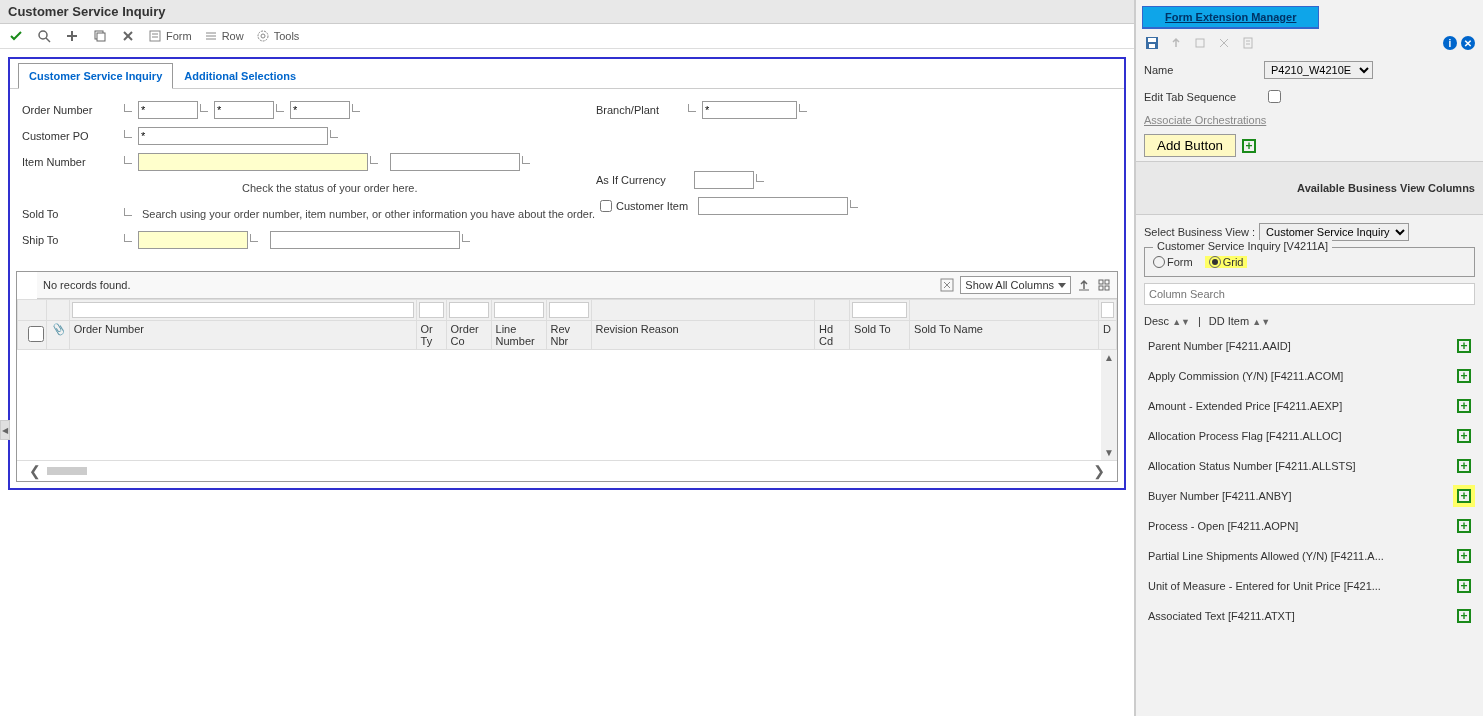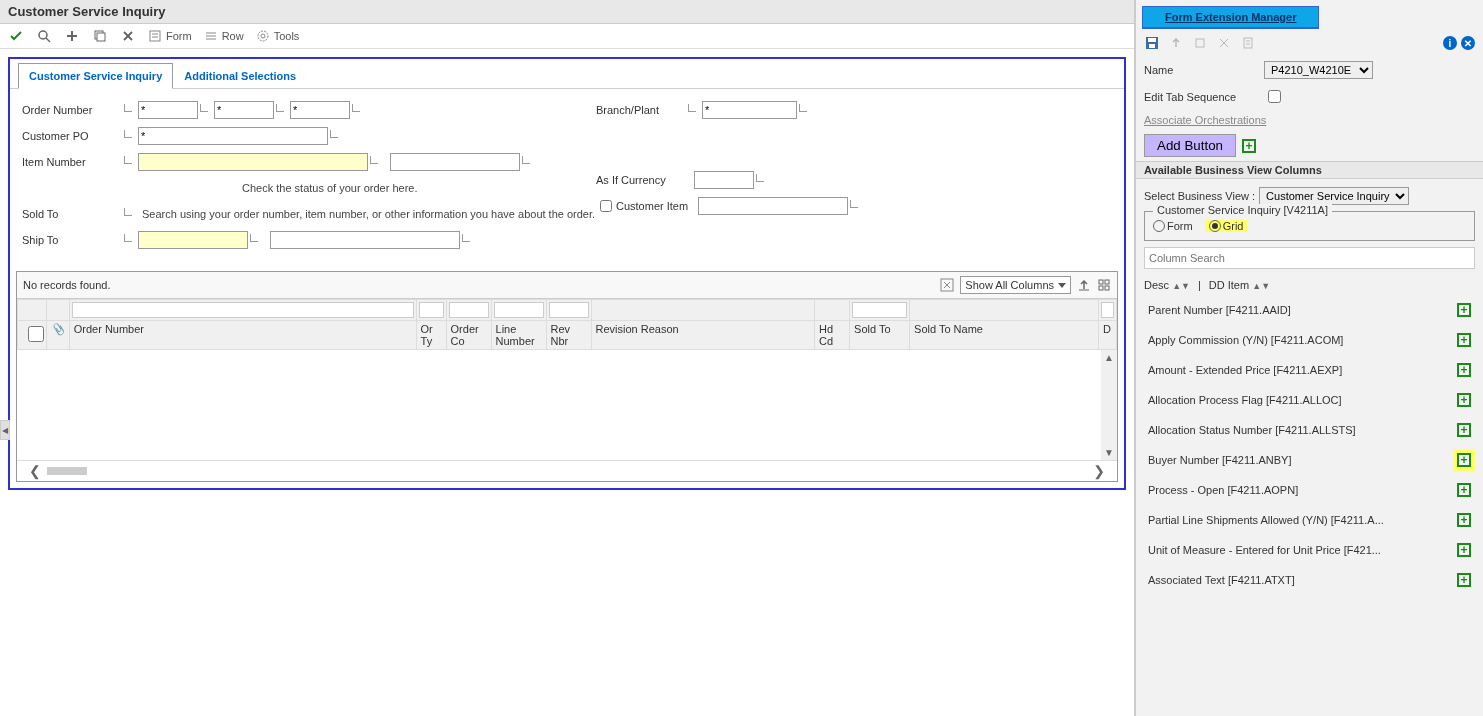--- a/index.html
+++ b/index.html
@@ -27,21 +27,21 @@
 .input-lg { width: 230px; height: 18px; border: 1px solid #999; padding: 0 2px; font-size: 11px; }
 .input-xl { width: 95px; height: 18px; border: 1px solid #999; padding: 0 2px; font-size: 11px; }
 .vis-assist { display: inline-block; width: 8px; height: 8px; border-left: 1px solid #999; border-bottom: 1px solid #999; margin: 0 6px 0 2px; transform: translateY(-2px); }
 .form-cols { display: flex; gap: 20px; }
 .col-left { flex: 0 0 auto; }
 .col-right { flex: 0 0 auto; }
 .hint-text { color: #444; padding: 4px 0; }
 .chk { width: 12px; height: 12px; margin-right: 4px; }
 
 .grid-wrapper { border: 2px solid #3030d0; margin: 8px; background: #fff; }
-.grid-header { display: flex; align-items: center; padding: 4px 6px; border-bottom: 1px solid #ccc; background: #f8f8f8; }
+.grid-header { display: flex; align-items: center; padding: 4px 6px; border-bottom: 1px solid #ccc; background: #f8f8f8; margin-left: 20px; }
 .grid-status { flex: 1; color: #333; }
 .grid-controls { display: flex; align-items: center; gap: 6px; }
 .dropdown-btn { border: 1px solid #999; background: #fff; padding: 2px 4px; display: inline-flex; align-items: center; gap: 4px; cursor: pointer; }
 .caret-down { width: 0; height: 0; border-left: 4px solid transparent; border-right: 4px solid transparent; border-top: 5px solid #555; }
 .grid-icon { width: 14px; height: 14px; cursor: pointer; }
 
 .grid-table { width: 100%; border-collapse: collapse; }
 .grid-table th { background: #f0f0f0; border: 1px solid #ddd; padding: 2px 4px; font-weight: normal; color: #333; text-align: left; vertical-align: top; font-size: 11px; }
 .grid-table th.filter-row { padding: 2px; }
 .grid-table th input { width: 100%; height: 16px; border: 1px solid #ccc; font-size: 10px; }
@@ -60,24 +60,24 @@
 .fem-toolbar { display: flex; align-items: center; padding: 6px 8px; gap: 8px; }
 .fem-icon { width: 16px; height: 16px; cursor: pointer; display: inline-flex; align-items: center; justify-content: center; }
 .fem-toolbar-right { margin-left: auto; display: flex; gap: 4px; }
 .info-circle { width: 14px; height: 14px; border-radius: 50%; background: #0066cc; color: #fff; font-size: 10px; font-weight: bold; display: inline-flex; align-items: center; justify-content: center; cursor: pointer; }
 .close-circle { width: 14px; height: 14px; border-radius: 50%; background: #0066cc; color: #fff; font-size: 10px; font-weight: bold; display: inline-flex; align-items: center; justify-content: center; cursor: pointer; }
 
 .fem-row { display: flex; align-items: center; padding: 4px 8px; }
 .fem-label { width: 120px; color: #333; }
 .fem-select { border: 1px solid #999; padding: 1px 2px; font-size: 11px; }
 .fem-link { color: #888; text-decoration: underline; cursor: pointer; }
-.fem-button { background: #c4b5fd; border: 1px solid #999; padding: 3px 12px; cursor: pointer; margin-right: 6px; }
+.fem-button { background: #fef9c3; border: 1px solid #999; padding: 3px 12px; cursor: pointer; margin-right: 6px; }
 .plus-box { width: 14px; height: 14px; border: 2px solid #1a8a1a; color: #1a8a1a; font-weight: bold; display: inline-flex; align-items: center; justify-content: center; font-size: 12px; cursor: pointer; line-height: 1; }
 
-.section-header { background: #e8e8e8; padding: 2px 8px; font-weight: bold; border-top: 1px solid #ccc; border-bottom: 1px solid #ccc; }
+.section-header { background: #e8e8e8; padding: 20px 8px; font-weight: bold; border-top: 1px solid #ccc; border-bottom: 1px solid #ccc; text-align: right; }
 .section-body { padding: 8px; }
 .fieldset { border: 1px solid #999; padding: 8px; margin-top: 6px; position: relative; }
 .fieldset-legend { position: absolute; top: -8px; left: 8px; background: #f2f2f2; padding: 0 4px; font-size: 11px; }
 .radio-group { display: flex; gap: 12px; align-items: center; }
 .radio-item { display: inline-flex; align-items: center; gap: 2px; }
 .radio-item.highlighted { background: #ffff66; padding: 0 4px; }
 .radio-circle { width: 12px; height: 12px; border: 1px solid #666; border-radius: 50%; display: inline-flex; align-items: center; justify-content: center; }
 .radio-dot { width: 6px; height: 6px; background: #333; border-radius: 50%; }
 
 .col-search { width: 100%; border: 1px solid #ccc; padding: 4px; font-size: 11px; margin: 6px 0; }

